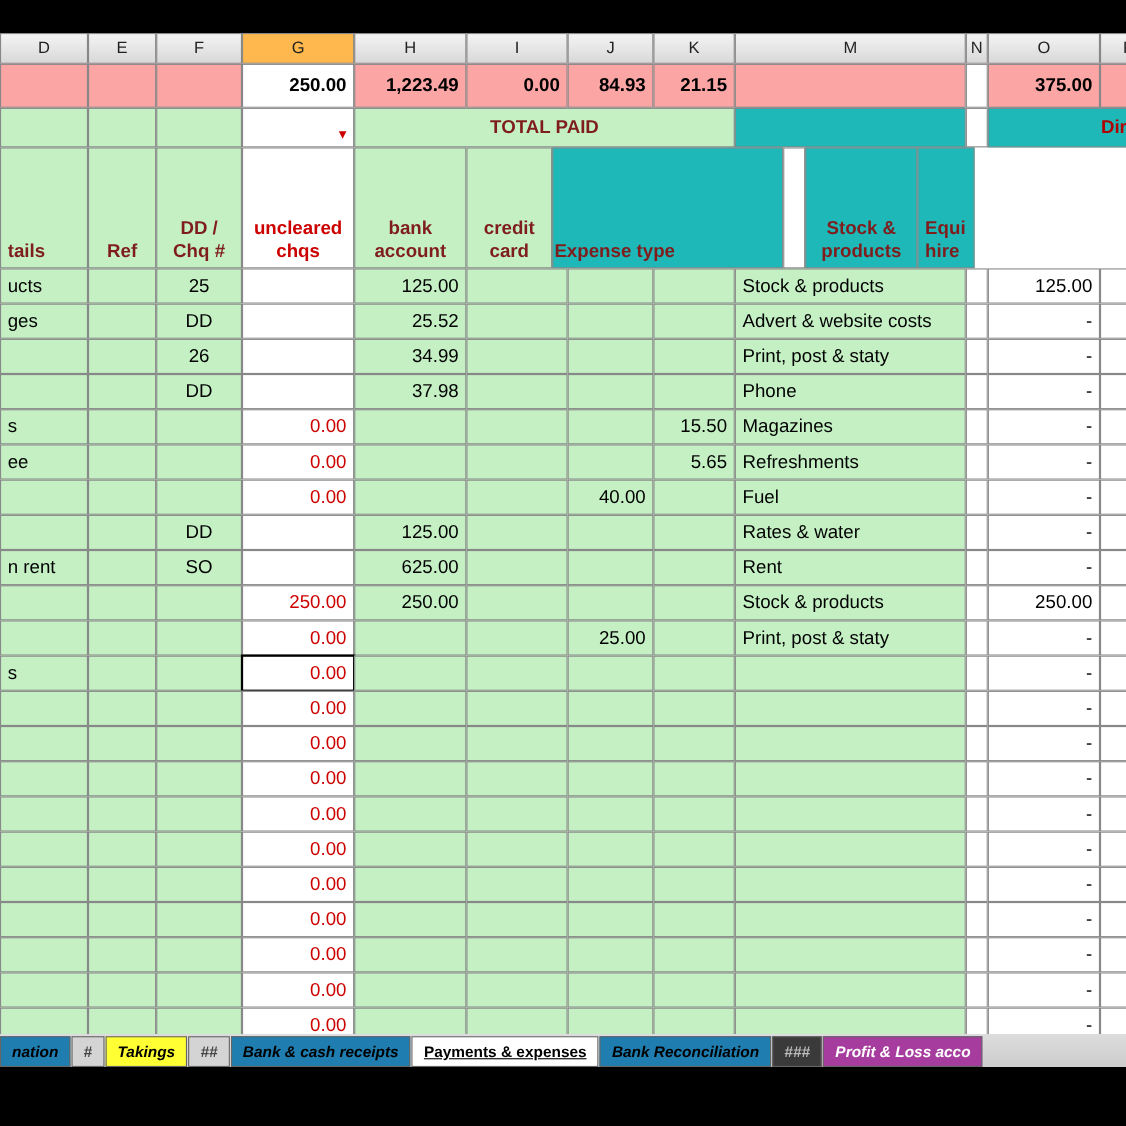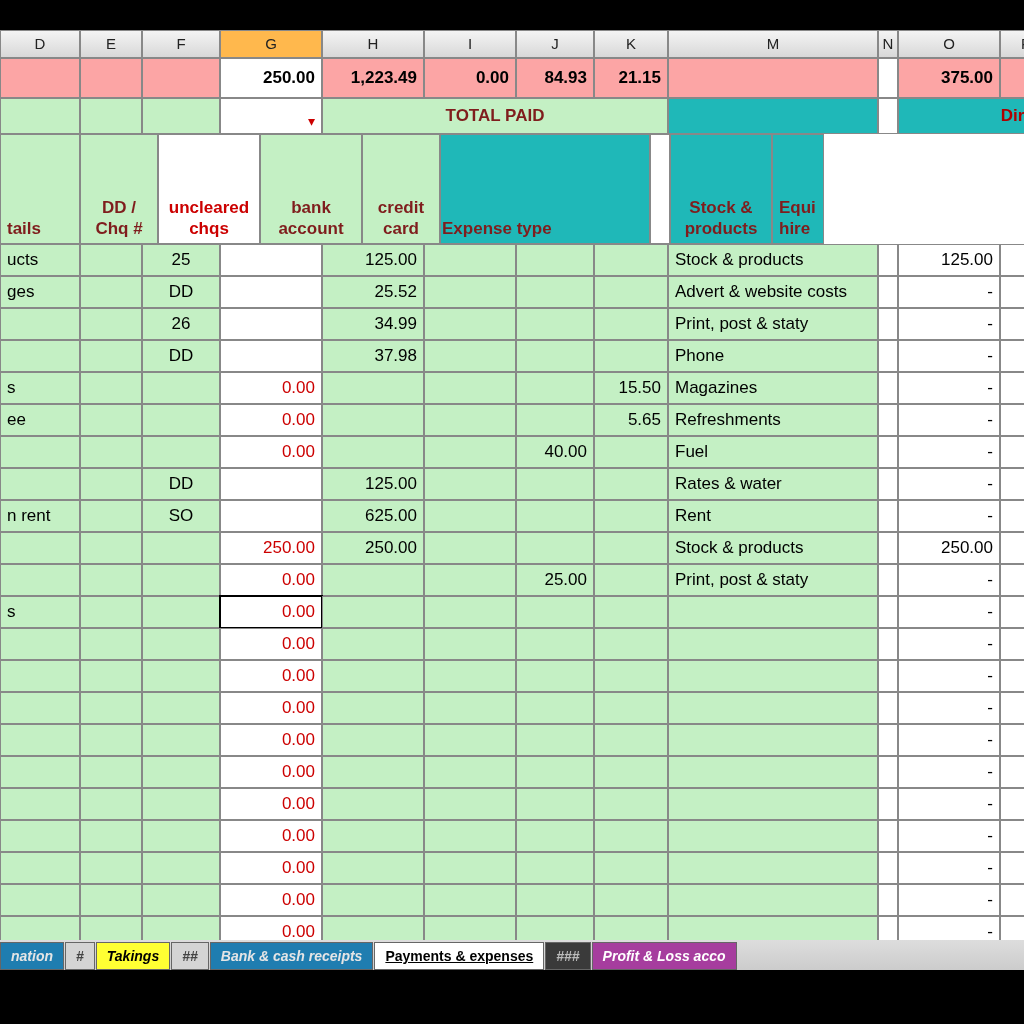--- a/index.html
+++ b/index.html
@@ -74,21 +74,21 @@
     border: 1px solid #666;
     border-top-left-radius: 0;
     border-top-right-radius: 0;
     margin-right: 1px;
     font-style: italic;
     font-weight: bold;
     display: flex;
     align-items: center;
     height: 28px;
   }
-  .tab-blue { background: #1f7db0; color: #e5e5e5; }
+  .tab-blue { background: #1f7db0; color: #000000; }
   .tab-yellow { background: #ffff33; color: #000; }
   .tab-gray { background: #d4d4d4; color: #444; }
   .tab-white { background: #fff; color: #000000; }
   .tab-purple { background: #a63d9e; color: #fff; }
   .tab-dark { background: #3a3a3a; color: #bbb; }
   
   .wD { width: 80px; }
   .wE { width: 62px; }
   .wF { width: 78px; }
   .wG { width: 102px; }
@@ -144,20 +144,21 @@
       <div class="cell wF bgGreen"></div>
       <div class="cell wG bgWhite right red" style="align-items:flex-end;font-size:14px">▾</div>
       <div class="cell bgGreen center bold navy" style="width:346px">TOTAL PAID</div>
       <div class="cell wM bgTeal"></div>
       <div class="cell wN bgWhite"></div>
       <div class="cell bgTeal bold darkred right" style="width:154px;padding-right:2px;overflow:visible;">Direct</div>
     </div>
 
     <div class="row" style="height:110px">
       <div class="cell wD bgGreen bold navy" style="align-items:flex-end">tails</div>
+      <div class="cell wE bgGreen bold navy center" style="align-items:flex-end">Ref</div>
       <div class="cell wF bgGreen bold navy center" style="align-items:flex-end;white-space:normal;text-align:center;line-height:1.2">DD / Chq #</div>
       <div class="cell wG bgWhite bold red center" style="align-items:flex-end;white-space:normal;text-align:center;line-height:1.2">uncleared chqs</div>
       <div class="cell wH bgGreen bold navy center" style="align-items:flex-end;white-space:normal;text-align:center;line-height:1.2">bank account</div>
       <div class="cell wJ bgGreen bold navy center" style="align-items:flex-end;white-space:normal;text-align:center;line-height:1.2">credit card</div>
       <div class="cell wM bgTeal bold navy" style="align-items:flex-end;padding-left:1px">Expense type</div>
       <div class="cell wN bgWhite"></div>
       <div class="cell wO bgTeal bold navy center" style="align-items:flex-end;white-space:normal;text-align:center;line-height:1.2">Stock &amp; products</div>
       <div class="cell wP bgTeal bold navy" style="align-items:flex-end;white-space:normal;line-height:1.2;overflow:visible">Equi hire</div>
     </div>
 
@@ -474,15 +475,16 @@
   </div>
 </div>
 
 <div class="tabs" id="tabs">
     <div class="tab tab-blue">nation</div>
     <div class="tab tab-gray">#</div>
     <div class="tab tab-yellow">Takings</div>
     <div class="tab tab-gray">##</div>
     <div class="tab tab-blue">Bank &amp; cash receipts</div>
     <div class="tab tab-white" style="font-weight: bold; font-style: normal; text-decoration: underline;">Payments &amp; expenses</div>
+    <div class="tab tab-blue">Bank Reconciliation</div>
     <div class="tab tab-dark">###</div>
     <div class="tab tab-purple">Profit &amp; Loss acco</div>
   </div>
 
 </body></html>

